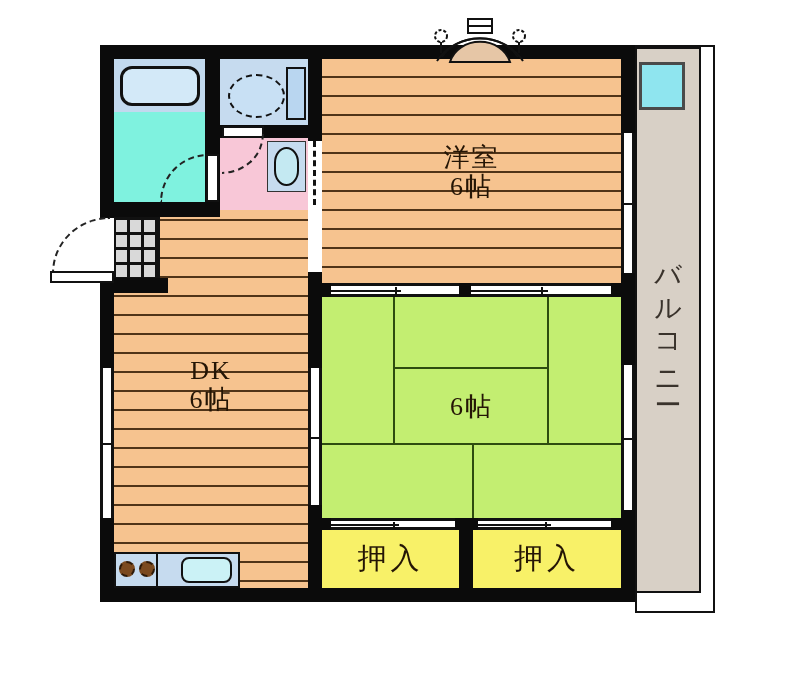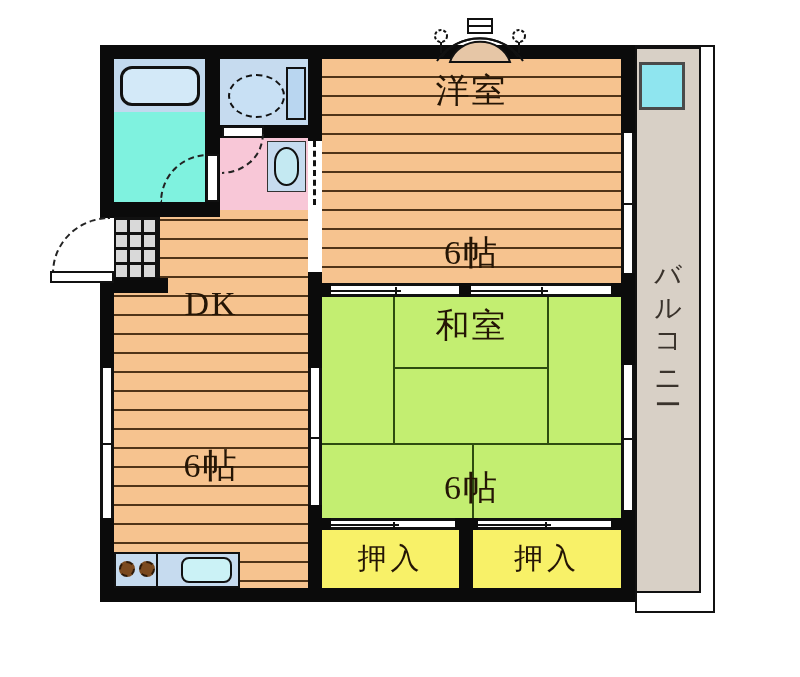--- a/index.html
+++ b/index.html
@@ -11,22 +11,22 @@
   .tatami-room{background:#C3EE71;}
   .tatline{position:absolute;background:#2e4c10;}
   .closet{background:#F8F168;}
   .vwin{position:absolute;background:#fff;border-left:3px solid #111;border-right:3px solid #111;box-sizing:border-box;}
   .vwin .tick{position:absolute;left:0;right:0;top:50%;height:2px;background:#111;}
   .hwin{position:absolute;background:#fff;border-top:3px solid #111;border-bottom:3px solid #111;box-sizing:border-box;}
   .hwin .half{position:absolute;left:0;top:50%;width:55%;height:2px;background:#111;}
   .hwin .tick{position:absolute;left:50%;top:1px;width:2px;height:8px;background:#111;}
   .leaf{position:absolute;background:#fff;border:2px solid #111;box-sizing:border-box;}
   .arc{position:absolute;box-sizing:border-box;border:0 dashed #222;}
-  .room-label{position:absolute;display:flex;flex-direction:column;align-items:center;justify-content:space-between;
-              line-height:1.12;font-size:34px;letter-spacing:2px;color:#241505;}
+  .room-label{position:absolute;display:flex;flex-direction:column;align-items:center;justify-content:center;
+              line-height:1.12;font-size:26px;letter-spacing:2px;color:#241505;}
   .closet-label{position:absolute;display:flex;align-items:center;justify-content:center;
                 font-size:29px;letter-spacing:4px;color:#241505;}
   .vtext{writing-mode:vertical-rl;text-orientation:mixed;font-size:27px;letter-spacing:6px;color:#3a332c;}
 </style>
 </head>
 <body>
 
 <div id="canvas">
 
   <div class="abs wood" style="left:322px;top:59px;width:299px;height:224px;"></div>
@@ -144,21 +144,20 @@
 
   <div class="room-label" style="left:322px;top:72px;width:299px;height:200px;">
     <span>洋室</span>
     <span>6帖</span>
   </div>
   <div class="room-label" style="left:114px;top:285px;width:194px;height:200px;">
     <span>DK</span>
     <span>6帖</span>
   </div>
   <div class="room-label" style="left:322px;top:307px;width:299px;height:200px;">
-    <span>和室</span>
     <span>6帖</span>
   </div>
   <div class="closet-label" style="left:322px;top:530px;width:137px;height:58px;">
     <span>押入</span>
   </div>
   <div class="closet-label" style="left:473px;top:530px;width:148px;height:58px;">
     <span>押入</span>
   </div>
 
 </div>

